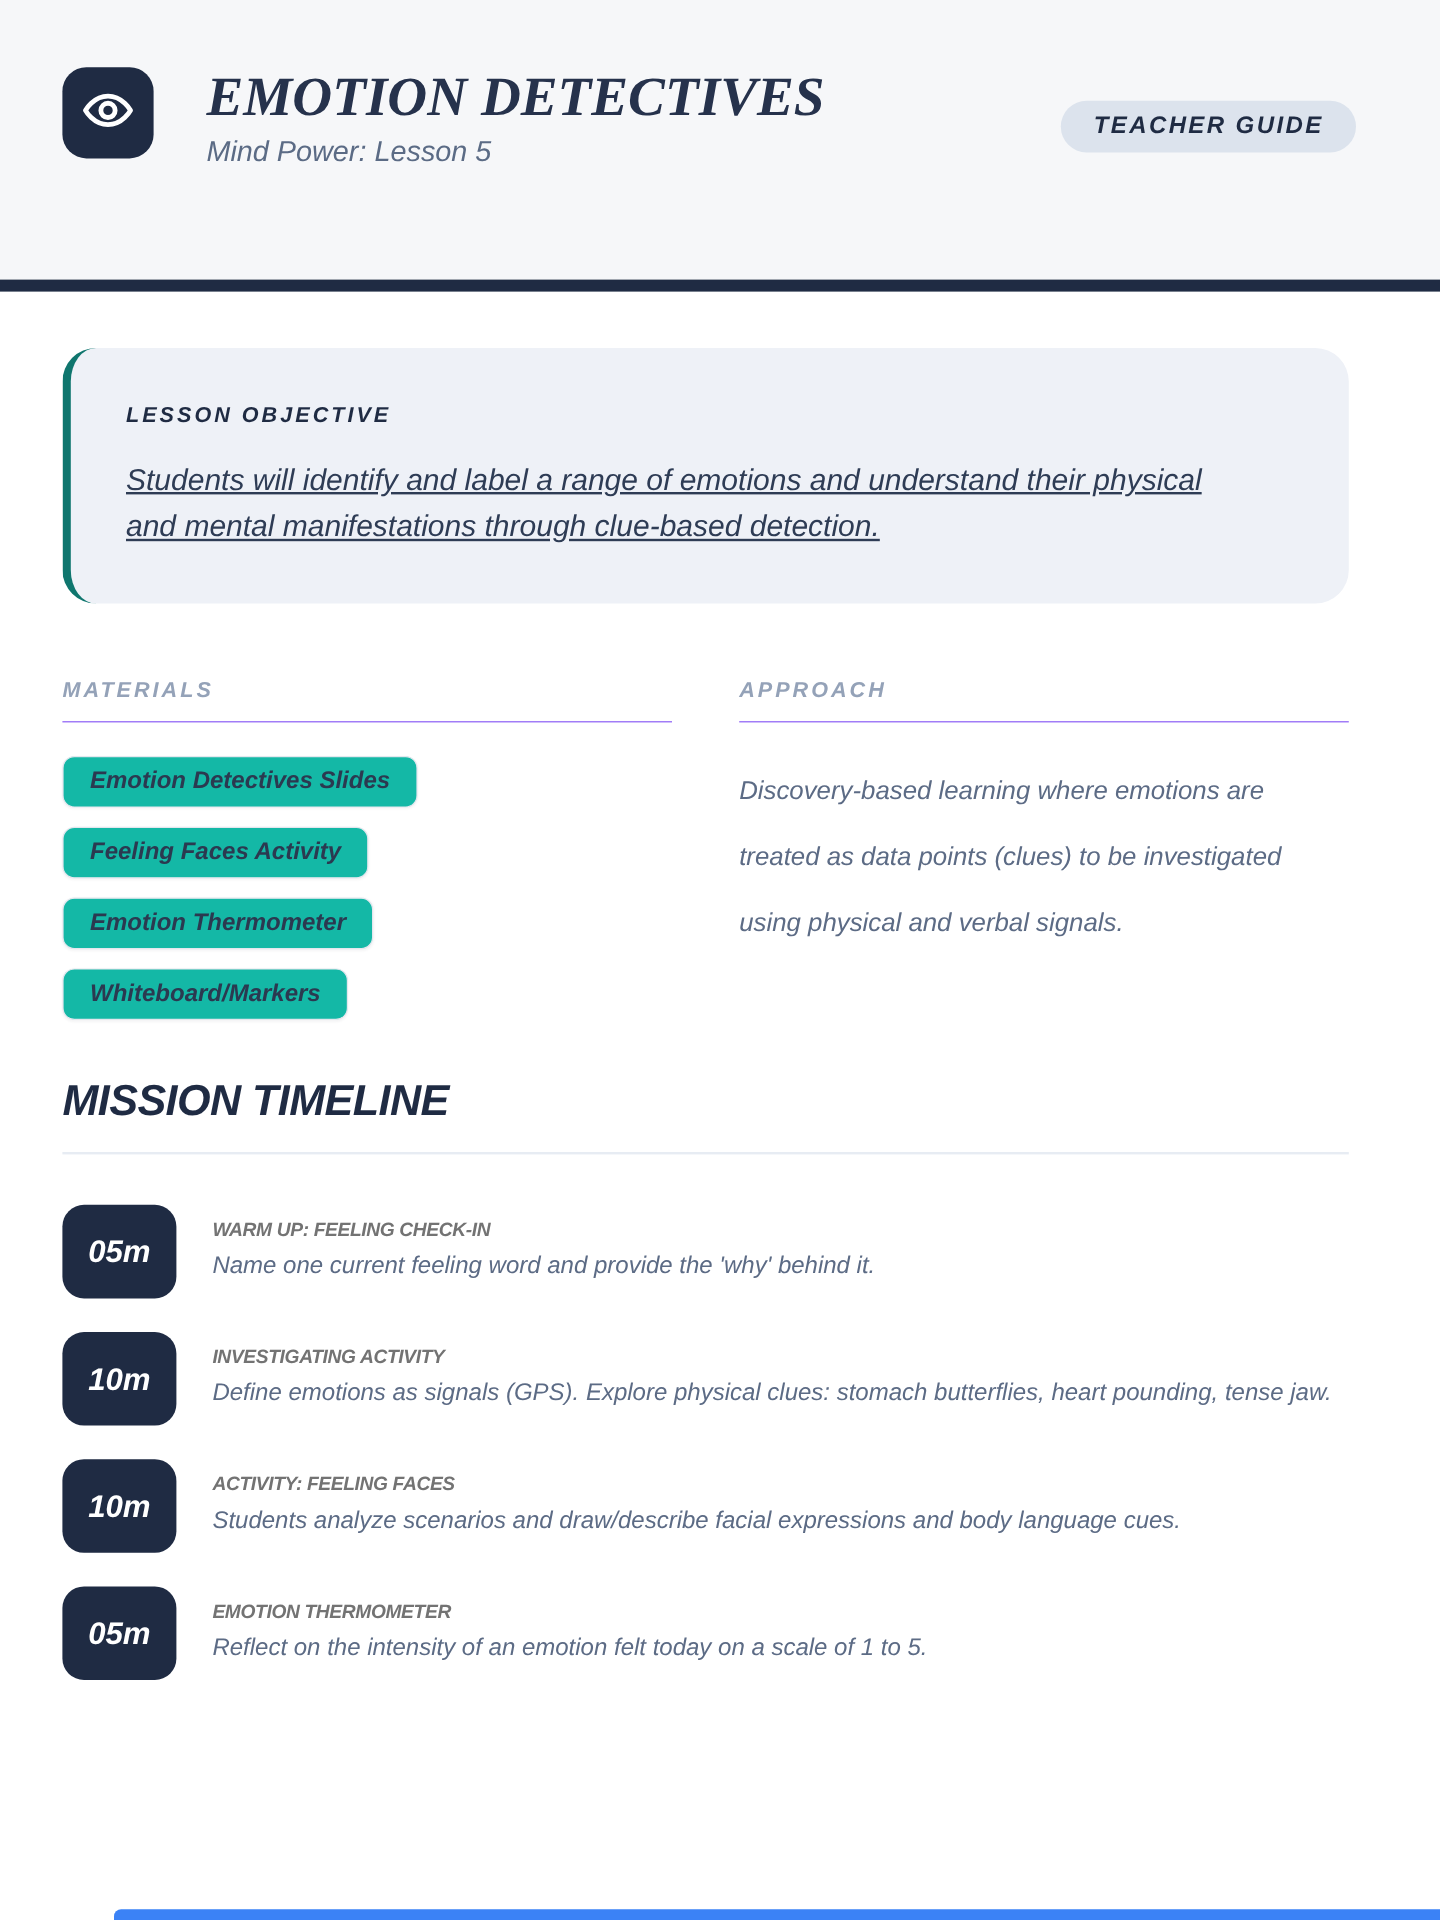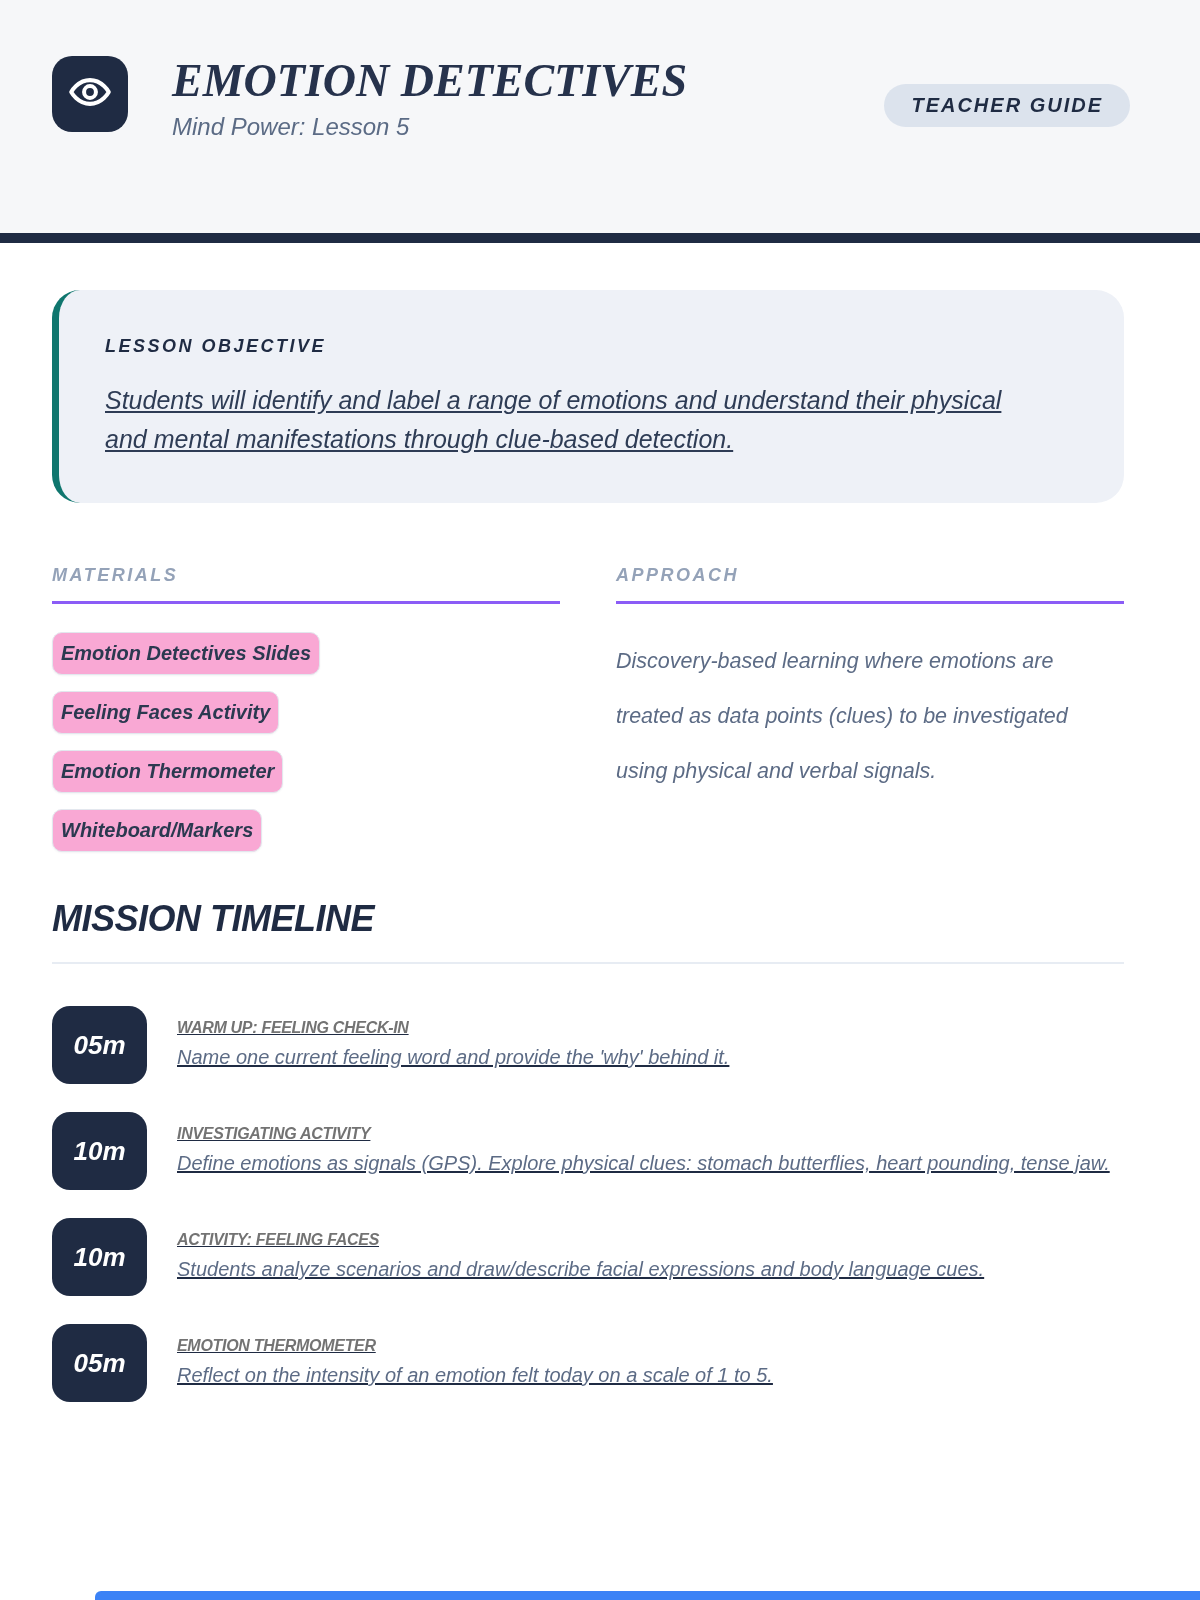--- a/index.html
+++ b/index.html
@@ -70,43 +70,43 @@
     color:#2e3c55; line-height:39px;text-decoration:underline;
   }
 
   .two-col {
     display:grid; grid-template-columns:1fr 1fr; gap:56px;
     margin-top:62px;
   }
   .col-label {
     font-size:18px; font-weight:800; font-style:italic;
     letter-spacing:2.5px; color:#94a2b8;
-    padding-bottom:15px; border-bottom:3px solid #8b5cf6;
+    padding-bottom:15px; border-bottom:1px solid #8b5cf6;
   }
   .pills { margin-top:28px; display:flex; flex-direction:column; gap:16px; align-items:flex-start; }
   .pill {
-    border:1px solid #e3e7ee; background:#f9a8d4;
-    border-radius:10px; padding:9px 8px;
+    border:1px solid #e3e7ee; background:#14b8a6;
+    border-radius:10px; padding:9px 22px;
     font-weight:800; font-style:italic;
     font-size:20px; color:#2b3950;
     box-shadow:0 1px 2px rgba(30,42,66,.05);
   }
   .approach-text {
     margin-top:30px;
     font-style:italic; font-size:21.5px;
     color:#5c6b85; line-height:55px;
   }
 
   .timeline { margin-top:46px; }
   .tl-heading {
     font-size:36px; font-weight:800; font-style:italic;
     color:#1f2b43; letter-spacing:-0.5px;
   }
   .tl-divider { height:2px; background:#e7ecf3; margin-top:22px; }
-  .tl-items { margin-top:42px; display:flex; flex-direction:column; gap:28px;text-decoration:underline; }
+  .tl-items { margin-top:42px; display:flex; flex-direction:column; gap:28px; }
   .tl-item { display:flex; gap:30px; align-items:center; }
   .tl-badge {
     flex:0 0 auto; width:95px; height:78px;
     background:#1f2b43; border-radius:18px;
     color:#ffffff; display:flex; align-items:center; justify-content:center;
     font-size:26px; font-weight:800; font-style:italic;
   }
   .tl-title {
     font-size:16px; font-weight:800; font-style:italic;
     color:#737373; letter-spacing:-0.3px;

